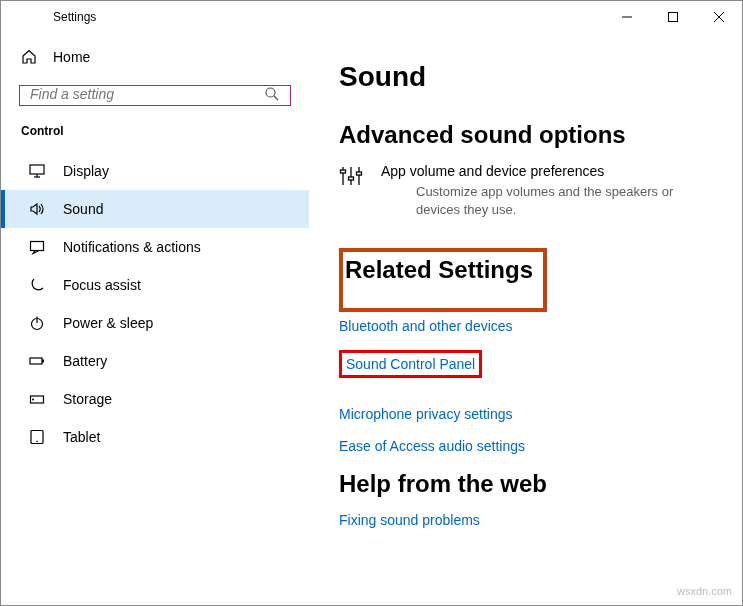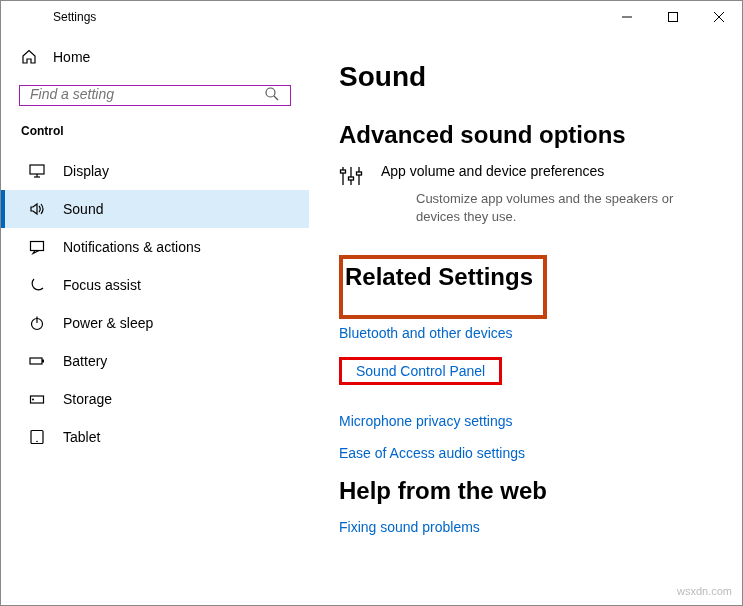--- a/index.html
+++ b/index.html
@@ -21,25 +21,25 @@
     .nav-item { display: flex; align-items: center; gap: 18px; padding: 11px 28px; font-size: 14px; cursor: pointer; position: relative; }
     .nav-item.active { background: #d9ecf9; }
     .nav-item.active::before { content: ""; position: absolute; left: 0; top: 0; bottom: 0; width: 4px; background: #0067c0; }
     .nav-icon { width: 16px; height: 16px; display: inline-flex; align-items: center; justify-content: center; flex-shrink: 0; }
     
     .main { flex: 1; padding: 28px 30px 0 30px; overflow-y: auto; }
     .page-title { font-size: 28px; font-weight: 600; margin-bottom: 28px; }
     .section-title { font-size: 24px; font-weight: 600; margin-bottom: 14px; }
     .option-row { display: flex; gap: 18px; margin-bottom: 30px; }
     .option-icon-slot { width: 28px; display:flex; justify-content:center; padding-top:2px; }
-    .option-text .opt-title { font-size: 14px; margin-bottom: 11px; }
+    .option-text .opt-title { font-size: 14px; margin-bottom: 4px; }
     .option-text .opt-desc { font-size: 13px; color: #5e5e5e; line-height: 1.35; margin-left: 35px; }
     .related-title-wrap { display:inline-block; }
     .highlight-box { border: 4px solid #c2410c; padding: 4px 10px 24px 2px; }
-    .highlight-box-thin { border: 3px solid #e40000; display: inline-block; padding: 2px 14px; }
+    .highlight-box-thin { border: 3px solid #e40000; display: inline-block; padding: 2px 4px; }
     .link-item { display: block; color: #0066cc; font-size: 14px; margin-bottom: 16px; cursor: pointer; }
     .links-block { margin-top: 6px; }
     .help-section { }
     .watermark { position: absolute; bottom: 8px; right: 10px; font-size: 11px; color: #bbb; }
   </style>
 </head>
 <body>
 
 <div class="titlebar">
   <div class="titlebar-left">

